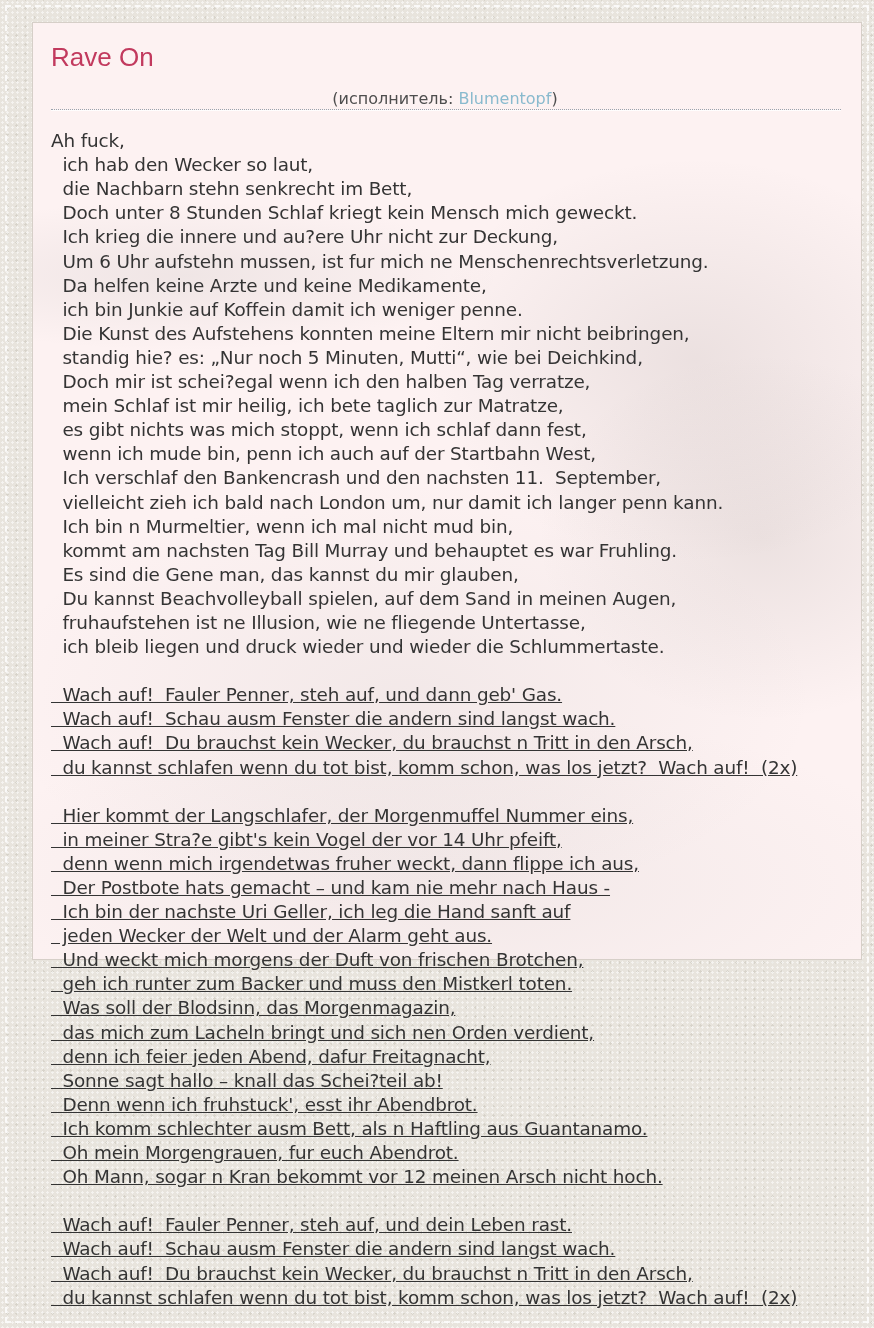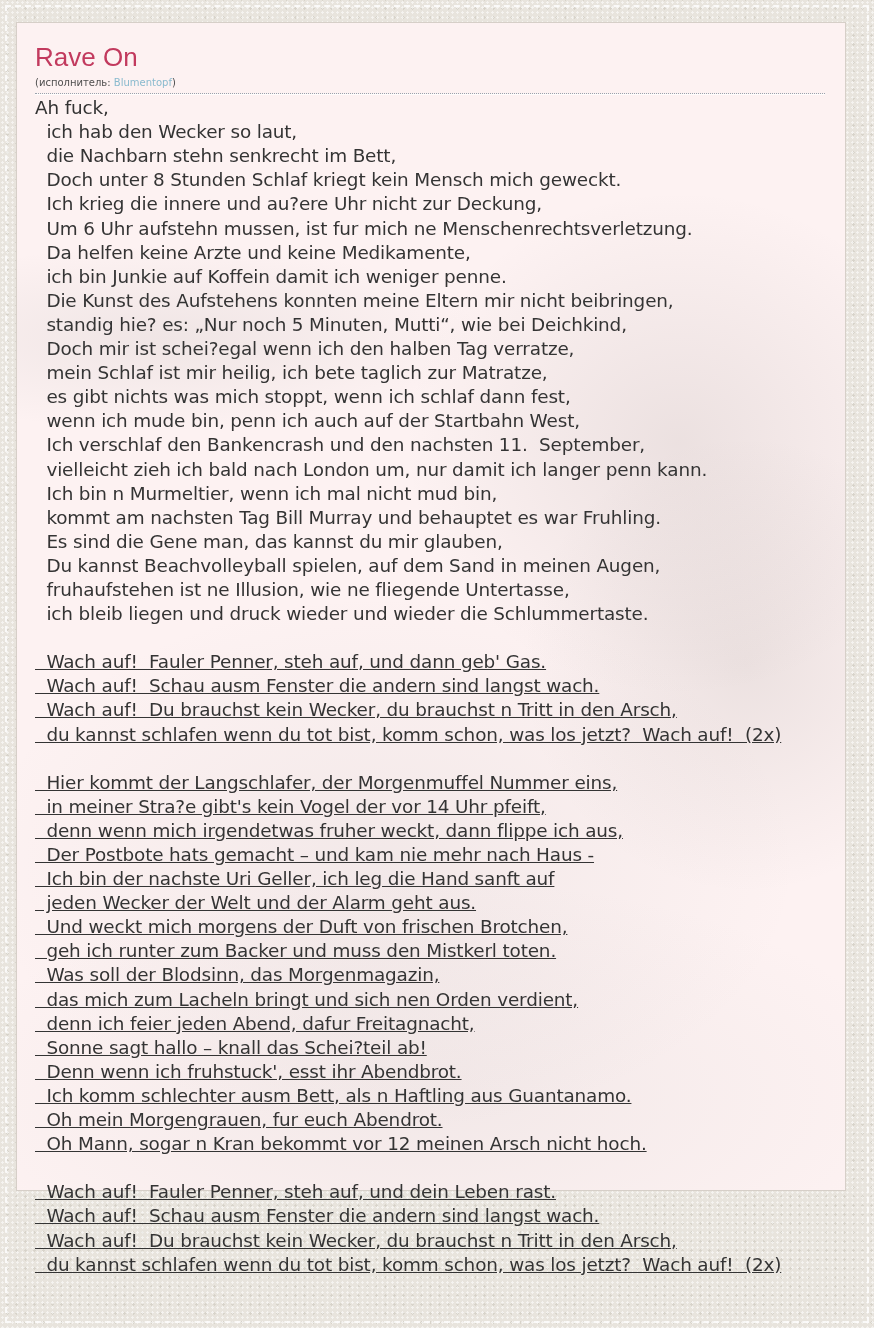--- a/index.html
+++ b/index.html
@@ -26,59 +26,60 @@
     font-family:"DejaVu Sans", sans-serif;
   }
   .edge-dashes{
     position:absolute; inset:5px;
     border:2px dashed rgba(255,255,255,.8);
     pointer-events:none;
     z-index:3;
   }
   .card{
     position:absolute;
-    left:16px; top:22px;
-    width:830px; height:1169px;
+    left:32px; top:22px;
+    width:830px; height:938px;
     background:
       radial-gradient(46% 30% at 80% 36%, rgba(110,100,96,.12), transparent 72%),
       radial-gradient(36% 26% at 88% 55%, rgba(120,112,106,.13), transparent 75%),
       radial-gradient(48% 10% at 18% 27%, rgba(120,118,115,.10), transparent 80%),
       radial-gradient(60% 28% at 45% 72%, rgba(150,148,146,.10), transparent 82%),
       radial-gradient(70% 22% at 50% 92%, rgba(165,162,160,.12), transparent 85%),
       linear-gradient(var(--card-bg), var(--card-bg));
     border:1px solid var(--card-border);
     padding:20px 22px 0 18px;
     z-index:2;
   }
   .page-title{
     font-family:"Liberation Sans", sans-serif;
     font-size:26px;
     font-weight:500;
     line-height:1.12;
     color:var(--title-color);
   }
   .artist-line{
-    font-size:10px;
+    font-size:16px;
     line-height:18px;
     color:var(--subtitle-color);
-    margin-top:2px;
+    margin-top:18px;
+    text-align:center;
   }
   .artist-link{
     color:var(--artist-link-color);
     text-decoration:none;
     cursor:pointer;
   }
   .separator{
     width:790px;
     border-bottom:1px dotted var(--separator-color);
     box-shadow:0 1px 0 rgba(255,255,255,.85);
     margin-top:1px;
   }
   .lyrics{
-    margin-top:2px;
+    margin-top:19px;
     font-size:18.4px;
     line-height:24.1px;
     letter-spacing:-0.15px;
     color:var(--text-color);
     white-space:pre;
   }
   .stanza + .stanza{margin-top:24.1px;text-decoration:underline;}
 </style>
 </head>
 <body>

